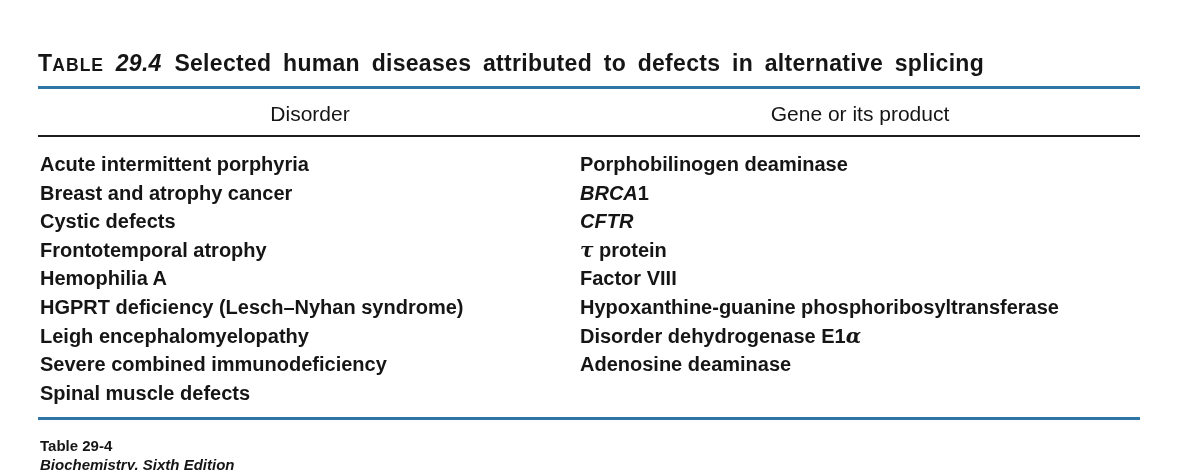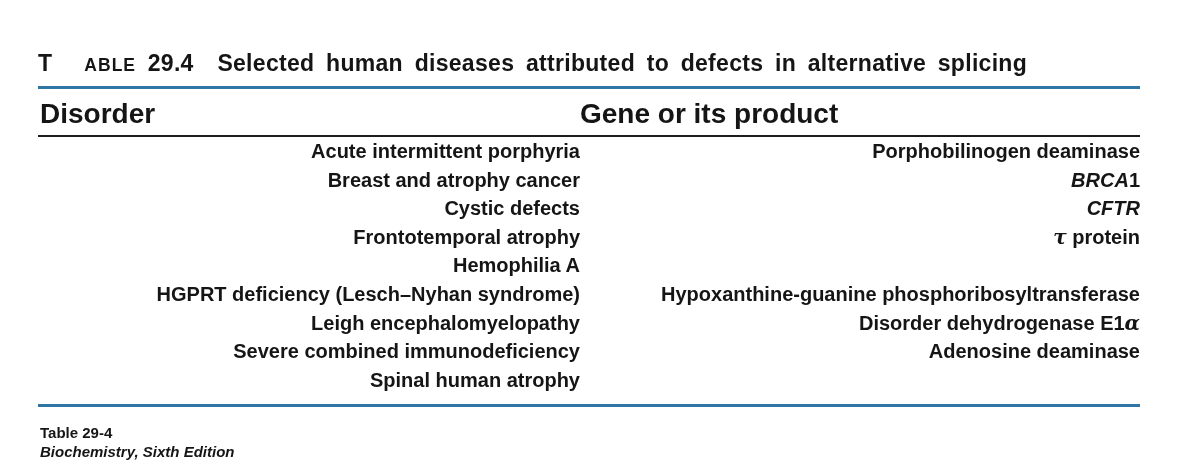--- a/index.html
+++ b/index.html
@@ -21,48 +21,48 @@
     font-size: 23px;
     font-weight: bold;
     line-height: 26px;
     letter-spacing: 0.3px;
     word-spacing: 5px;
     white-space: nowrap;
   }
   .title .smallcaps-rest {
     font-size: 17.5px;
     letter-spacing: 1px;
-    margin-left: 32px;
   }
-  .title .table-number { margin-right: 12px; }
+  .title .table-number { margin-right: 1px; font-style: italic; }
   
   .rule-blue {
     height: 3px;
     margin-top: 8px;
   }
   .rule-dark {
     height: 2px;
     background: #1c1c1c;
   }
   .rule-blue-bottom {
     height: 3px;
     margin-top: 10px;
   }
   
   .head-row {
     display: flex;
     padding: 13px 0 9px 2px;
-    font-size: 28px;
-    font-weight: bold;
+    font-size: 21px;
+    font-weight: normal;
     line-height: 24px;
+    text-align: center;
   }
   
   .rows {
+    margin-top: 13px;
     padding-left: 2px;
-    text-align: right;
   }
   .row {
     display: flex;
     height: 28.6px;
     line-height: 28.6px;
     font-size: 20px;
     font-weight: bold;
     white-space: nowrap;
   }
   .col1 { width: 540px; flex: none; }
@@ -115,35 +115,36 @@
       <div class="row">
         <div class="col1">Cystic defects</div>
         <div class="col2"><span class="it">CFTR</span></div>
       </div>
       <div class="row">
         <div class="col1">Frontotemporal atrophy</div>
         <div class="col2"><span class="greek">τ</span><span> protein</span></div>
       </div>
       <div class="row">
         <div class="col1">Hemophilia A</div>
+        <div class="col2"><span>Factor VIII</span></div>
       </div>
       <div class="row">
         <div class="col1">HGPRT deficiency (Lesch–Nyhan syndrome)</div>
         <div class="col2"><span>Hypoxanthine-guanine phosphoribosyltransferase</span></div>
       </div>
       <div class="row">
         <div class="col1">Leigh encephalomyelopathy</div>
         <div class="col2"><span>Disorder dehydrogenase E1</span><span class="greek">α</span></div>
       </div>
       <div class="row">
         <div class="col1">Severe combined immunodeficiency</div>
         <div class="col2"><span>Adenosine deaminase</span></div>
       </div>
       <div class="row">
-        <div class="col1">Spinal human atrophy</div>
+        <div class="col1">Spinal muscle defects</div>
       </div>
     </div>
 
   <div class="rule-blue-bottom" style="background: rgb(47, 118, 164);"></div>
 
   <div class="footer">
     <div>Table 29-4</div>
     <div class="edition">Biochemistry, Sixth Edition</div>
   </div>
 

